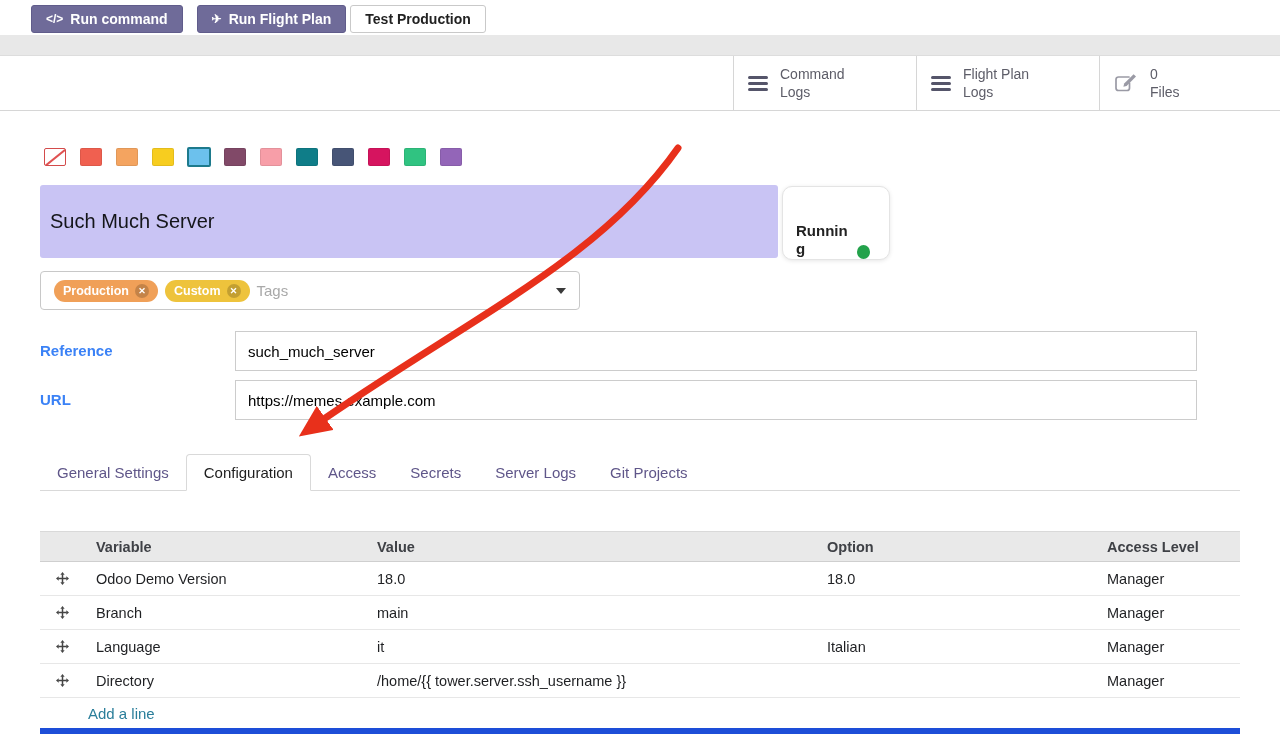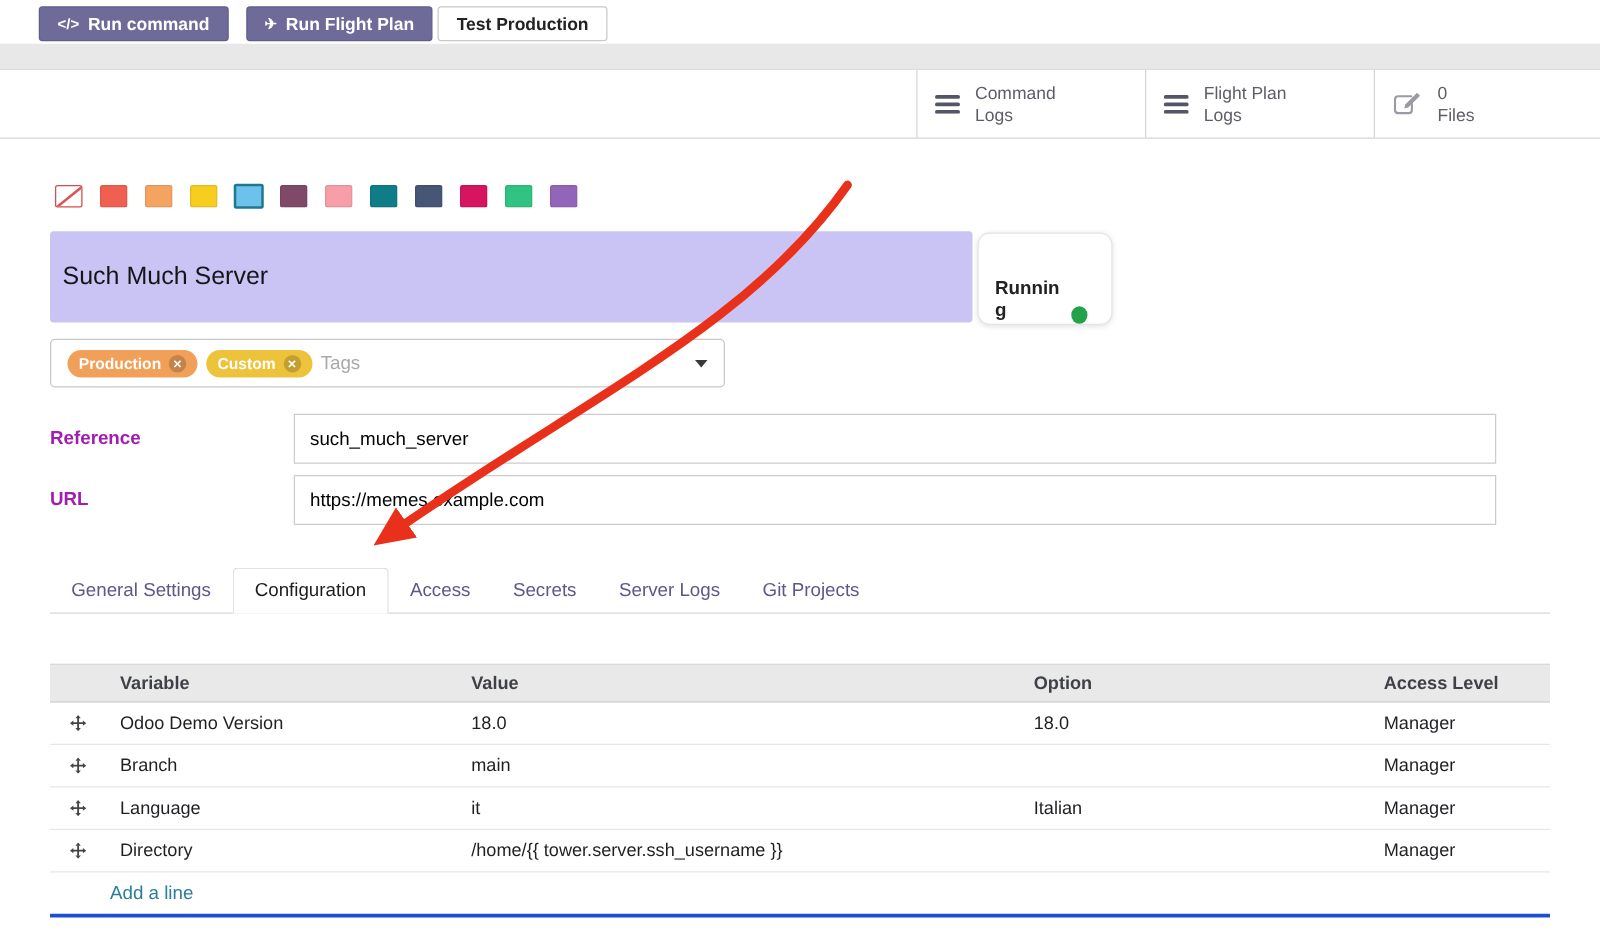--- a/index.html
+++ b/index.html
@@ -48,21 +48,21 @@
   .tag { height:22px; display:inline-flex; align-items:center; gap:6px; padding:0 9px; border-radius:11px;
          color:#fff; font-size:12.5px; font-weight:bold; cursor:pointer; }
   .tag-x { width:14px; height:14px; border-radius:50%; background:rgba(0,0,0,0.18); color:#fff;
            font-size:9px; display:flex; align-items:center; justify-content:center; cursor:pointer; }
   .tags-ph { color:#a9a9a9; font-size:15px; }
   .caret { margin-left:auto; width:0; height:0; border-left:5px solid transparent; border-right:5px solid transparent;
            border-top:6px solid #3a3a3a; cursor:pointer; }
 
   
   .field-row { position:absolute; left:40px; width:1157px; display:flex; }
-  .field-label { width:195px; padding-top:11px; font-size:15px; font-weight:bold; color:#a21caf; }
+  .field-label { width:195px; padding-top:11px; font-size:15px; font-weight:bold; color:#3b82f6; }
   .field-input { flex:1; height:40px; border:1px solid #ccc; border-radius:0; background:#fff;
                  font-size:15px; color:#000000; padding:0 12px; font-family:"Liberation Sans", sans-serif; }
 
   
   .tabs { position:absolute; left:40px; top:454px; right:40px; height:37px; border-bottom:1px solid #d9d9d9;
           display:flex; align-items:stretch; }
   .tab { padding:0 17px; display:flex; align-items:center; font-size:15px; color:#5f5689; cursor:pointer; }
   .tab.first { margin-left:0; }
   .tab.active { background:#fff; border:1px solid #d9d9d9; border-bottom:1px solid #fff; margin-bottom:-1px;
                 border-radius:4px 4px 0 0; color:#1d1d1d; }
@@ -70,21 +70,21 @@
   
   .vtable { position:absolute; left:40px; top:531px; width:1200px; font-size:14.5px; }
   .t-head { display:flex; height:31px; background:#e9e9e9; border-top:1px solid #d9d9d9; border-bottom:1px solid #cfcfcf;
             font-weight:bold; color:#3f4146; align-items:center; }
   .t-row { display:flex; height:34px; border-bottom:1px solid #e7e7e7; align-items:center; color:#1f2023; }
   .c-handle { width:44px; display:flex; justify-content:center; align-items:center; cursor:grab; }
   .c-var { width:281px; padding:0 12px; }
   .c-val { width:450px; padding:0 12px; }
   .c-opt { width:280px; padding:0 12px; }
   .c-acc { flex:1; padding:0 12px; }
-  .t-add { display:flex; height:36px; border-bottom:3px solid #1d4ed8; align-items:center; }
+  .t-add { display:flex; height:36px; border-bottom:6px solid #1d4ed8; align-items:center; }
   .add-link { margin-left:48px; color:#2a7e9a; font-size:15px; cursor:pointer; }
 
   .arrow-overlay { position:absolute; inset:0; pointer-events:none; z-index:50; }
 </style>
 </head>
 <body>
 
 <div class="sheet">
 
   <div class="toolbar">

